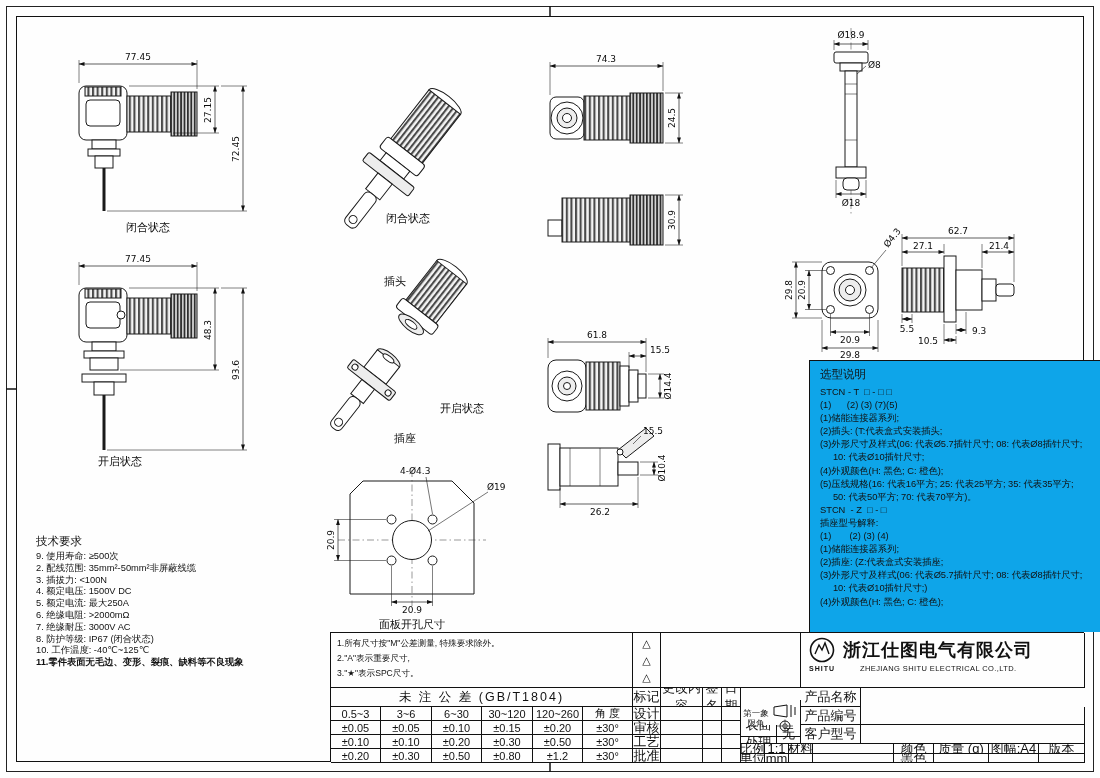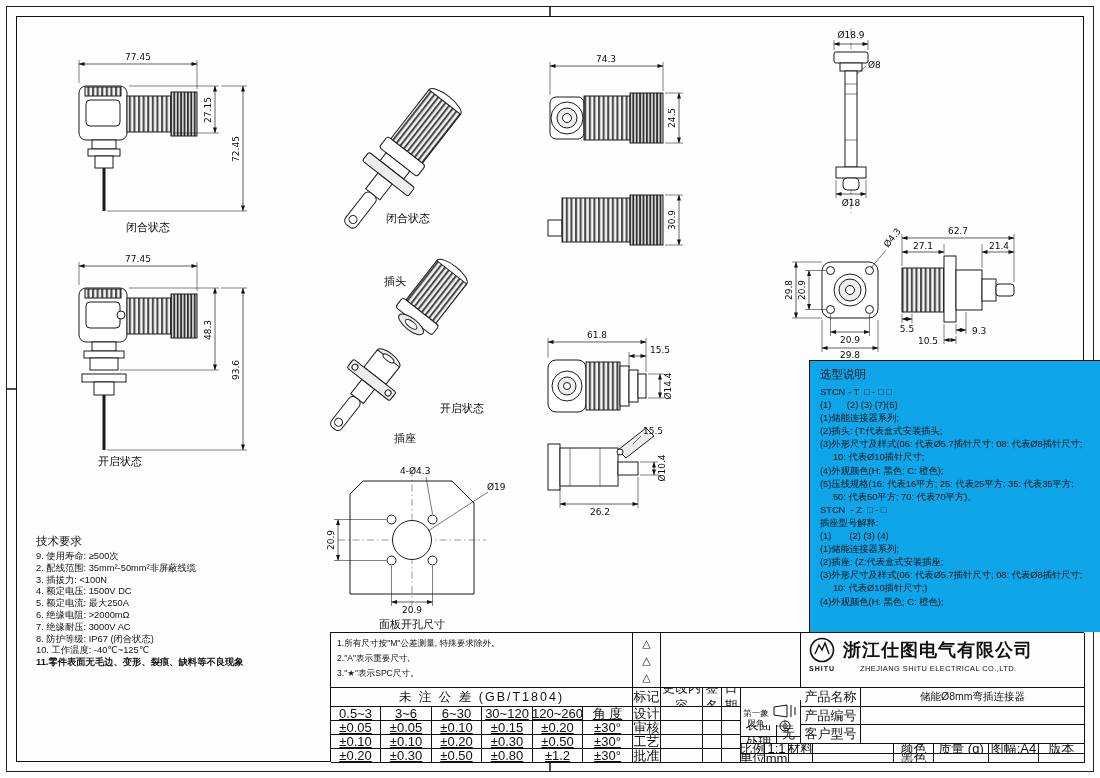--- a/index.html
+++ b/index.html
@@ -28,21 +28,21 @@
   .sel-title{font-size:11.5px;margin-bottom:4px;}
   .sel-line{font-size:9.3px;line-height:13.1px;white-space:pre;}
   
   .band{position:absolute;left:330px;top:632px;width:754px;height:130px;border-top:1.5px solid #111;border-left:1px solid #111;box-sizing:border-box;background:#fefefe;font-size:8.5px;}
   .c{position:absolute;border-right:1px solid #111;border-bottom:1px solid #111;display:flex;align-items:center;justify-content:center;text-align:center;overflow:hidden;box-sizing:border-box;}
   .c.left{justify-content:flex-start;text-align:left;}
   .notes{padding:3px 6px;flex-direction:column;align-items:flex-start;justify-content:center;}
   .notes div{font-size:8.6px;line-height:15px;white-space:nowrap;}
   .tol-title{font-size:12.5px;letter-spacing:2px;}
   .tg{position:absolute;left:0;top:74px;width:302px;height:56px;display:grid;grid-template-columns:50px 51px 50px 51px 50px 50px;grid-template-rows:14px 14px 14px 14px;}
-  .tg>div{border-right:1px solid #111;border-bottom:1px solid #111;display:flex;align-items:center;justify-content:center;font-size:13px;box-sizing:border-box;text-decoration:underline;}
+  .tg>div{border-right:1px solid #111;border-bottom:1px solid #111;display:flex;align-items:center;justify-content:center;font-size:11px;box-sizing:border-box;}
   .tric{flex-direction:column;justify-content:space-around;padding:2px 0;}
   .tri{font-size:11px;line-height:12px;}
   .small{font-size:13px;}
   .fa-text{font-size:8.5px;line-height:10px;text-align:center;}
   .fa-syms{display:flex;flex-direction:column;gap:1px;}
   .company{position:absolute;left:470px;top:0;width:284px;height:55px;border-right:1px solid #111;border-bottom:1px solid #111;box-sizing:border-box;padding:4px 6px 2px 8px;}
   .co-row1{display:flex;align-items:center;gap:8px;}
   .co-name{font-size:18px;font-weight:bold;letter-spacing:1px;white-space:nowrap;}
   .co-row2{display:flex;align-items:baseline;gap:25px;margin-top:1px;}
   .co-logo-text{font-size:7px;font-weight:bold;width:26px;text-align:center;letter-spacing:1px;}
@@ -519,21 +519,20 @@
         </svg>
         <div class="co-name">浙江仕图电气有限公司</div>
       </div>
       <div class="co-row2">
         <div class="co-logo-text">SHITU</div>
         <div class="co-en">ZHEJIANG SHITU ELECTRICAL CO.,LTD.</div>
       </div>
     </div>
 
     <div class="c small" style="left:470px;top:55px;width:60px;height:19px;">产品名称</div>
-    <div class="c pv" style="left:530px;top:55px;width:224px;height:19px;">储能Ø8mm弯插连接器</div>
     <div class="c small" style="left:470px;top:74px;width:60px;height:18px;">产品编号</div>
     <div class="c" style="left:530px;top:74px;width:224px;height:18px;"></div>
     <div class="c small" style="left:470px;top:92px;width:60px;height:19px;">客户型号</div>
     <div class="c" style="left:530px;top:92px;width:224px;height:19px;"></div>
 
     <div class="bg">
       <div>比例</div>
       <div>1:1</div>
       <div>材料</div>
       <div></div>

